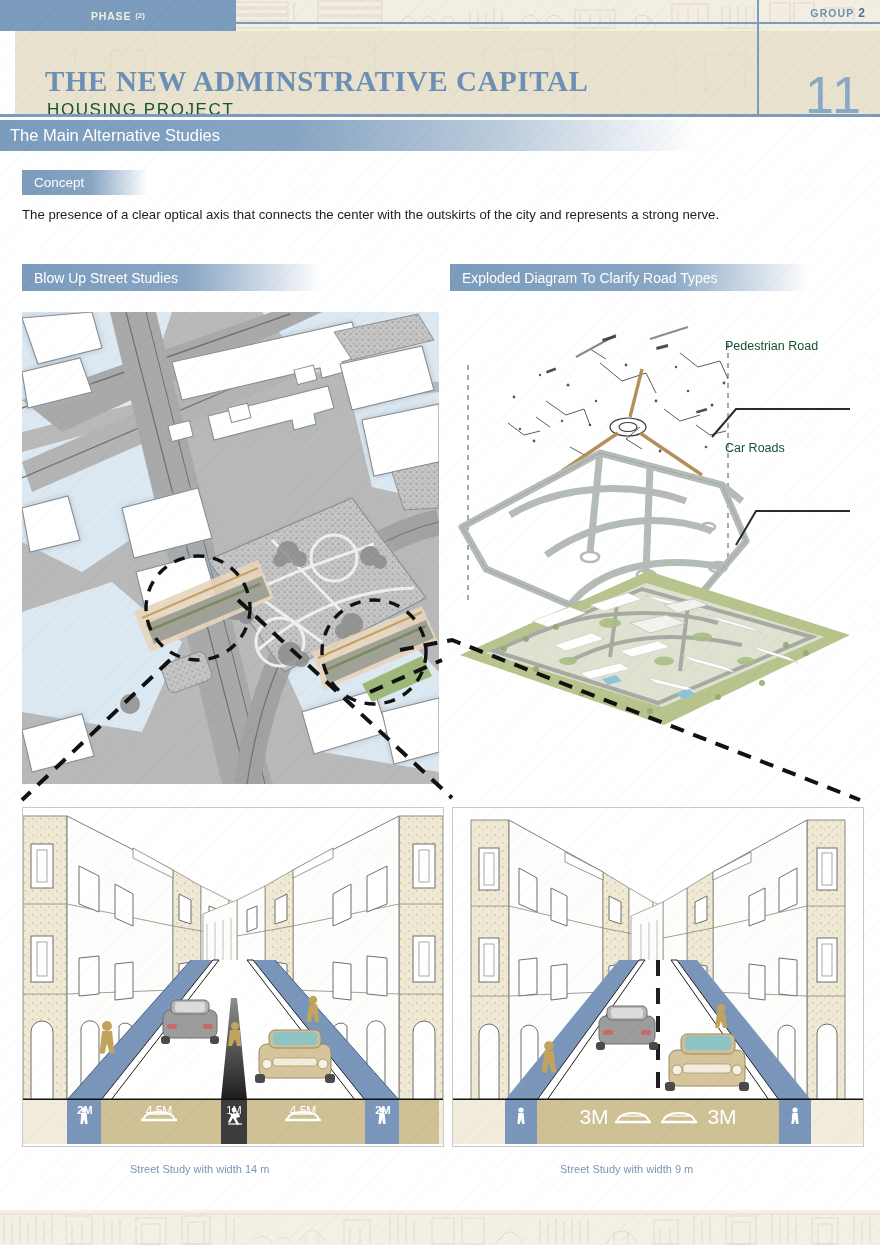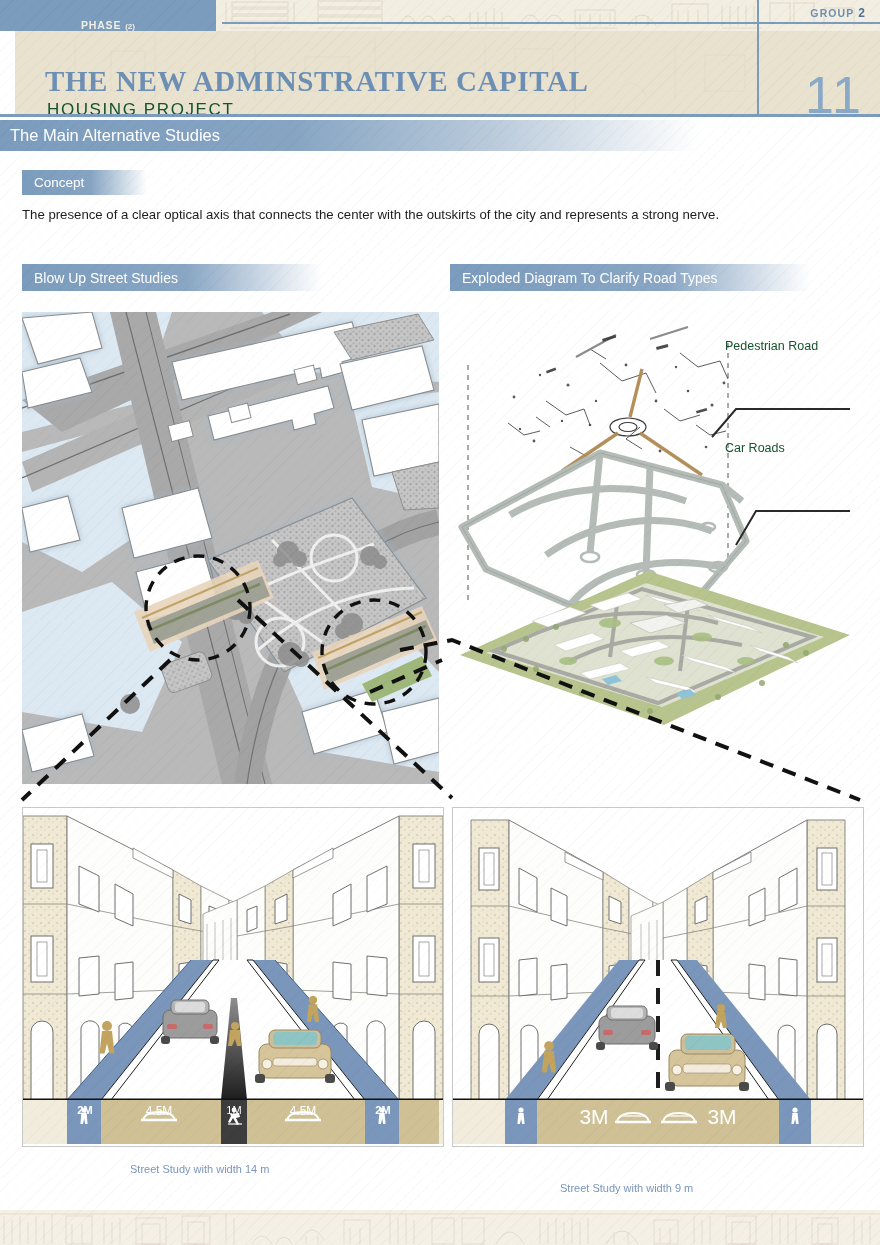--- a/index.html
+++ b/index.html
@@ -22,23 +22,23 @@
   
   .top-band{
     position:absolute;left:0;top:0;width:880px;height:31px;
     background:#f2eee1;overflow:hidden;
   }
   .top-band .arch{
     position:absolute;inset:0;
     opacity:.5;
   }
   .phase-tab{
-    position:absolute;left:0;top:0;width:216px;height:31px;
+    position:absolute;left:0;top:0;width:236px;height:31px;
     background:#7b9cbd;
-    display:flex;align-items:flex-end;justify-content:center;
+    display:flex;align-items:center;justify-content:center;
     z-index:3;
   }
   .phase-tab span{
     color:#f3efe3;font-size:10.5px;font-weight:bold;letter-spacing:.8px;
   }
   .phase-tab .sub{font-size:8px;letter-spacing:0;font-weight:bold;}
   .group-tag{
     position:absolute;right:14px;top:6px;z-index:3;
     font-size:10.5px;font-weight:bold;letter-spacing:1.1px;color:#6d8fb4;
   }
@@ -117,21 +117,21 @@
     background:#fff;border:1px solid #c9c9c9;overflow:hidden;
   }
   .section-right{
     position:absolute;left:452px;top:807px;width:410px;height:338px;
     background:#fff;border:1px solid #c9c9c9;overflow:hidden;
   }
   .caption{
     position:absolute;font-size:11px;color:#7b96bb;white-space:nowrap;
   }
   .cap-left{left:130px;top:1163px;}
-  .cap-right{left:560px;top:1163px;margin-top:19px;}
+  .cap-right{left:560px;top:1163px;}
 
   
   .leaders{position:absolute;left:0;top:300px;width:880px;height:520px;pointer-events:none;z-index:20;}
 
   
   .footer-band{
     position:absolute;left:0;top:1210px;width:880px;height:35px;
     background:#f4f0e6;overflow:hidden;
   }
   .footer-band .arch{position:absolute;inset:0;opacity:.55;}

